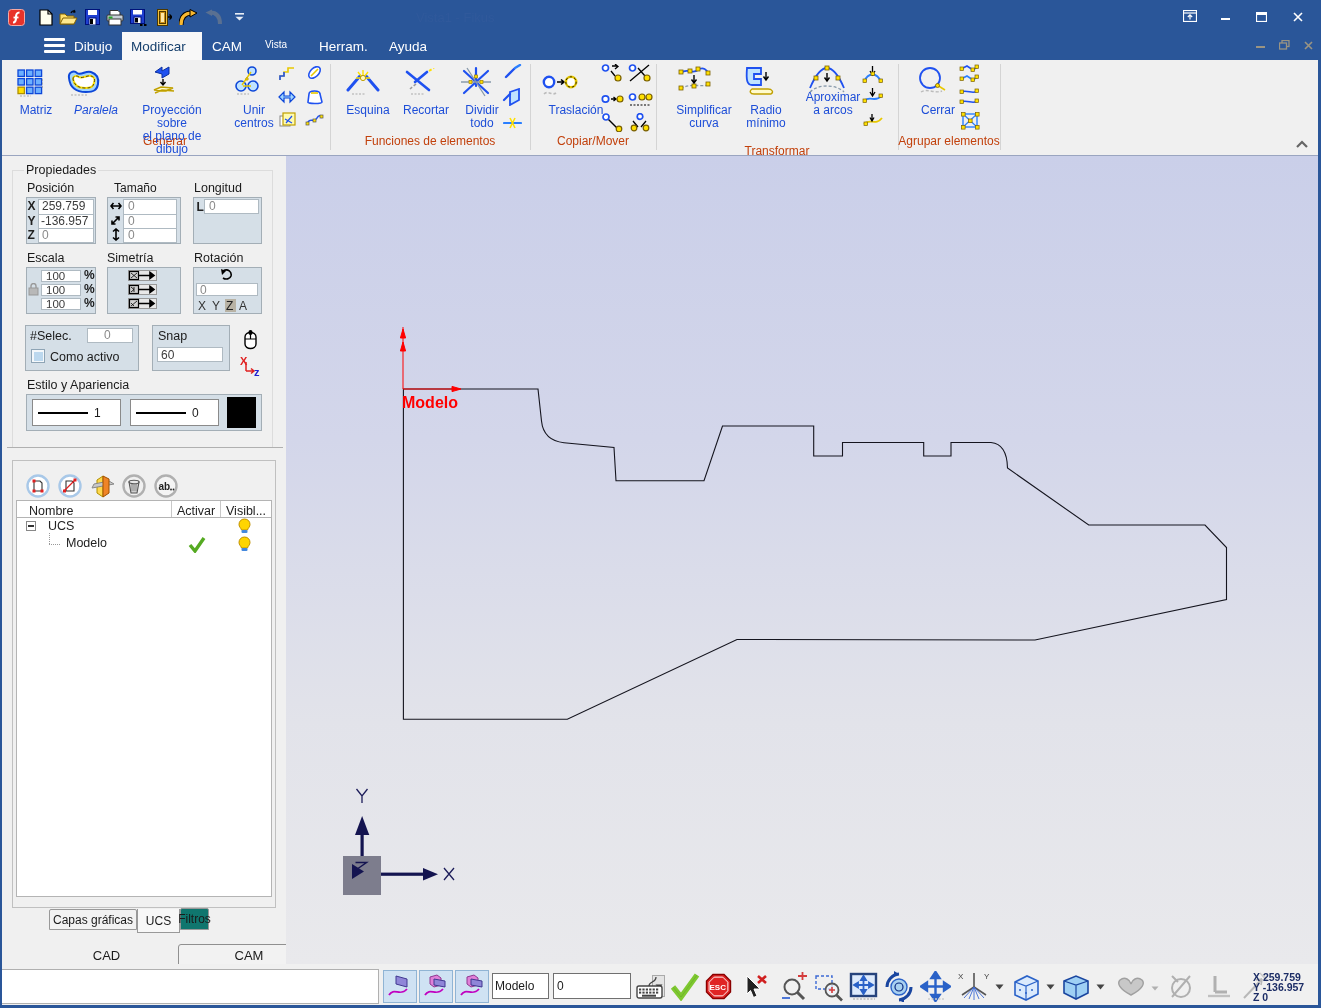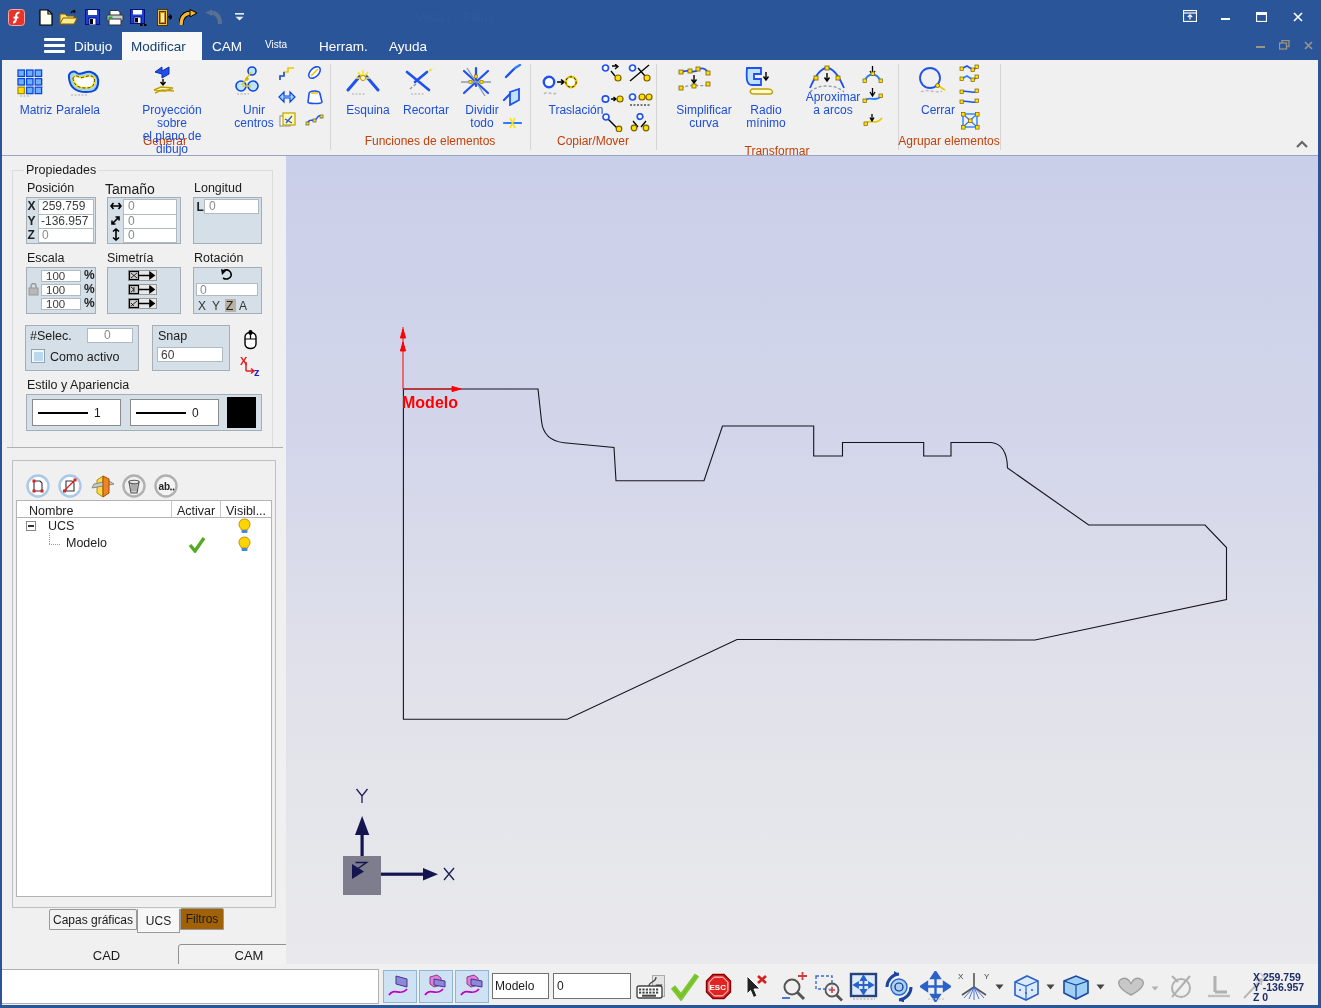--- a/index.html
+++ b/index.html
@@ -154,21 +154,21 @@
     </g>
     <path d="M3 27 H14 M25.5 10 V20" stroke="#aaa" stroke-width="1" stroke-dasharray="2 1.5" fill="none"></path>
   </svg>
   <div class="ab blab" style="left:0px;top:104px;width:60px;">Matriz</div>
   <svg class="ab" style="left:66px;top:68px;" width="36" height="28" viewBox="0 0 36 28">
     <path d="M3 10 C2 4 8 2 11 5 C15 8 20 2 25 4 C31 6 33 10 32 16 C31 22 28 24 20 24 C10 24 4 20 3 10 Z" fill="#9fd4ff" stroke="#0d47d9" stroke-width="2"></path>
     <path d="M7 11 C7 8 10 7 13 9 C16 11 21 7 25 8 C29 9 29 12 28 15 C27 19 25 20 19 20 C12 20 8 17 7 11 Z" fill="#fff" stroke="#ffe000" stroke-width="2"></path>
     <path d="M7 11 C7 8 10 7 13 9 C16 11 21 7 25 8 C29 9 29 12 28 15 C27 19 25 20 19 20 C12 20 8 17 7 11 Z" fill="none" stroke="#222" stroke-width="0.8" stroke-dasharray="3 2"></path>
     <path d="M5 27 H22" stroke="#aaa" stroke-width="1" stroke-dasharray="2 1.5"></path>
   </svg>
-  <div class="ab blab" style="left:42px;top:104px;width:60px;">Paralela</div>
+  <div class="ab blab" style="left:60px;top:104px;width:60px;font-style:italic;">Paralela</div>
   <svg class="ab" style="left:152px;top:66px;" width="25" height="30" viewBox="0 0 25 30">
     <path d="M3 6 L10 1 L10 5 L17 1 L17 8 L10 12 L10 8 Z" fill="#1f51f0" stroke="#0a2fa0"></path>
     <path d="M11 13 V18 M8.5 16 L11 19 L13.5 16" stroke="#000" stroke-width="1.4" fill="none"></path>
     <path d="M2 24 L9 21 L21 22 L14 25 Z M3 27 L10 24 L22 25" fill="#fffbcc" stroke="#c0a000" stroke-width="1.4"></path>
   </svg>
   <div class="ab blab" style="left:116px;top:104px;width:100px;">Proyección sobre<br>el plano de dibujo</div>
   <svg class="ab" style="left:235px;top:66px;" width="25" height="32" viewBox="0 0 25 32">
     <circle cx="17" cy="5" r="4" fill="#bfe3ff" stroke="#0d47d9" stroke-width="1.6"></circle>
     <circle cx="6" cy="20" r="5" fill="#bfe3ff" stroke="#0d47d9" stroke-width="1.6"></circle>
     <circle cx="18" cy="20" r="5" fill="#bfe3ff" stroke="#0d47d9" stroke-width="1.6"></circle>
@@ -385,21 +385,21 @@
       <rect x="7.5" y="7" width="3.6" height="3.6"></rect>
     </g>
   </svg>
 
   <div class="ab" style="left:0;top:156px;width:286px;height:808px;background:#f0f0f0;"></div>
   <div class="ab" style="left:286px;top:156px;width:1px;height:808px;background:#c0c0c0;"></div>
   <div class="ab" style="left:12px;top:170px;width:261px;height:278px;border:1px solid #dcdcdc;"></div>
   <div class="ab" style="left:24px;top:163px;font-size:12.5px;background:#f0f0f0;padding:0 2px;">Propiedades</div>
 
   <div class="ab" style="left:27px;top:181px;font-size:12.5px;">Posición</div>
-  <div class="ab" style="left:105px;top:181px;font-size:14px;">Tamaño</div>
+  <div class="ab" style="left:114px;top:181px;font-size:12px;">Tamaño</div>
   <div class="ab" style="left:194px;top:181px;font-size:12.5px;">Longitud</div>
 
   <div class="ab box" style="left:26px;top:197px;width:70px;height:47px;"></div>
   <div class="ab" style="left:27.5px;top:199px;font-size:12px;font-weight:bold;color:#222;">X</div>
   <div class="ab" style="left:27.5px;top:213.5px;font-size:12px;font-weight:bold;color:#222;">Y</div>
   <div class="ab" style="left:27.5px;top:228px;font-size:12px;font-weight:bold;color:#222;">Z</div>
   <div class="ab fld" style="left:38px;top:199px;width:56px;height:14.5px;border-bottom:none;padding:0 0 0 3px;line-height:13px;">259.759</div>
   <div class="ab fld" style="left:38px;top:213.5px;width:56px;height:14.5px;border-bottom:none;padding:0 0 0 2px;line-height:13px;">-136.957</div>
   <div class="ab fld" style="left:38px;top:228px;width:56px;height:14.5px;padding:0 0 0 3px;line-height:13px;color:#8a8a8a;">0</div>
 
@@ -574,21 +574,21 @@
   <svg class="ab" style="left:188px;top:536px;" width="18" height="17" viewBox="0 0 18 17">
     <path d="M2 9 L7 15 L16 2" stroke="#55aa22" stroke-width="3.4" fill="none"></path>
   </svg>
   <svg class="ab" style="left:238px;top:536px;" width="13" height="16" viewBox="0 0 13 16">
     <path d="M6.5 1 C10 1 12 3.5 12 6.5 C12 9 10 10 9.5 12 H3.5 C3 10 1 9 1 6.5 C1 3.5 3 1 6.5 1 Z" fill="#ffd500" stroke="#c09000"></path>
     <rect x="3.5" y="12" width="6" height="3" rx="1" fill="#4488dd"></rect>
   </svg>
 
   <div class="ab ctr" style="left:13px;top:909px;width:88px;height:21px;background:#f2f2f2;border:1px solid #999;border-radius:2px 2px 0 0;font-size:12px;">Capas gráficas</div>
   <div class="ab ctr" style="left:101px;top:909px;width:43px;height:24px;background:#f7f7f7;border:1px solid #999;border-top:none;font-size:12px;">UCS</div>
-  <div class="ab ctr" style="left:144px;top:908px;width:44px;height:22px;background:#a16207;border:1px solid #999;border-radius:2px 2px 0 0;font-size:12px;">Filtros</div>
+  <div class="ab ctr" style="left:144px;top:908px;width:29px;height:22px;background:#0f766e;border:1px solid #999;border-radius:2px 2px 0 0;font-size:12px;">Filtros</div>
 
   <div class="ab ctr" style="left:0px;top:944px;width:141px;height:22px;font-size:13px;">CAD</div>
   <div class="ab" style="left:0px;top:966px;width:142px;height:1px;background:#808080;"></div>
   <div class="ab ctr" style="left:142px;top:944px;width:142px;height:23px;background:#f2f2f2;border:1px solid #909090;border-radius:3px 3px 0 0;font-size:13px;">CAM</div>
 
   <div class="ab" id="canvas" style="left:286px;top:156px;width:1032px;height:808px;background:linear-gradient(#cacfe9 0%,#d3d6ea 35%,#e2e3ea 70%,#e9e9ec 100%);"></div>
   <svg class="ab" style="left:286px;top:156px;" width="1032" height="808" viewBox="286 156 1032 808">
 
     <path d="M403.4 389 H538 L541.5 421 Q543.5 440.5 564 442.7 L614 447.5 L616 480.7 H704 L722.5 426 H813.7 V456 H842.5 V442.5 H923.7 V456 H951 V442.5 H991 Q1007 444 1007.5 468 L1088.7 525 H1205 L1226.5 547.5 V599.5 L1035 640 L737 639.5 L567.3 719.3 H403.4 Z" fill="none" stroke="#14141e" stroke-width="1.1"></path>
 

